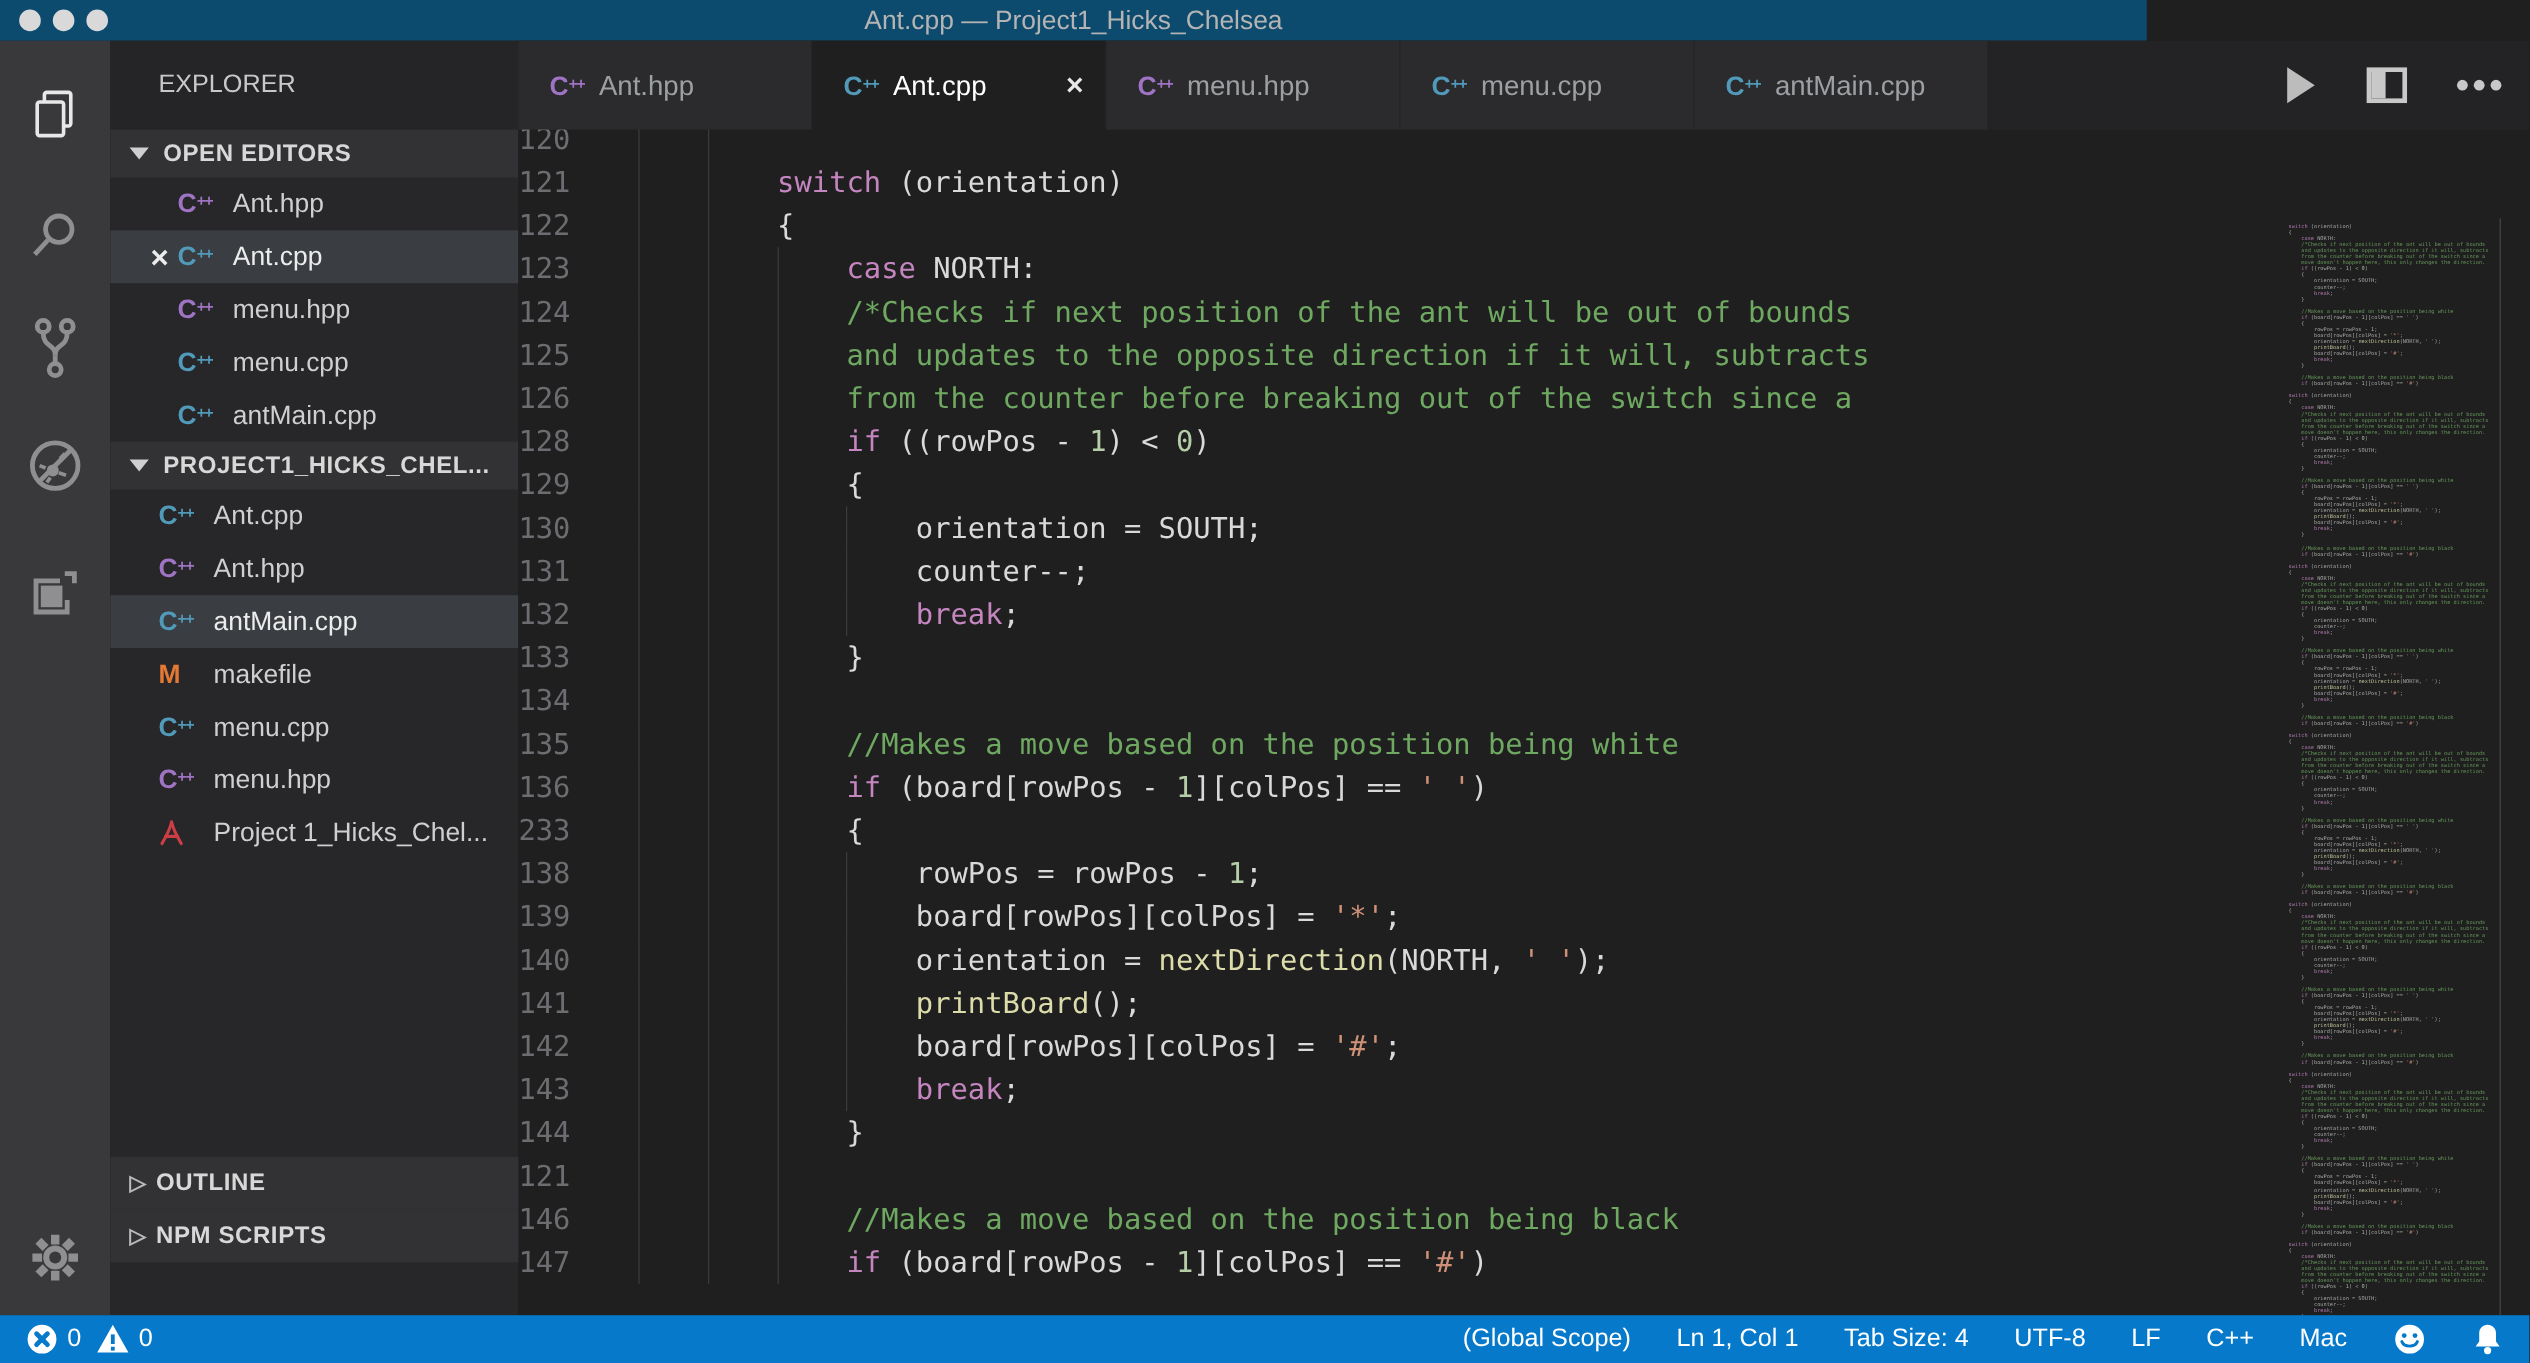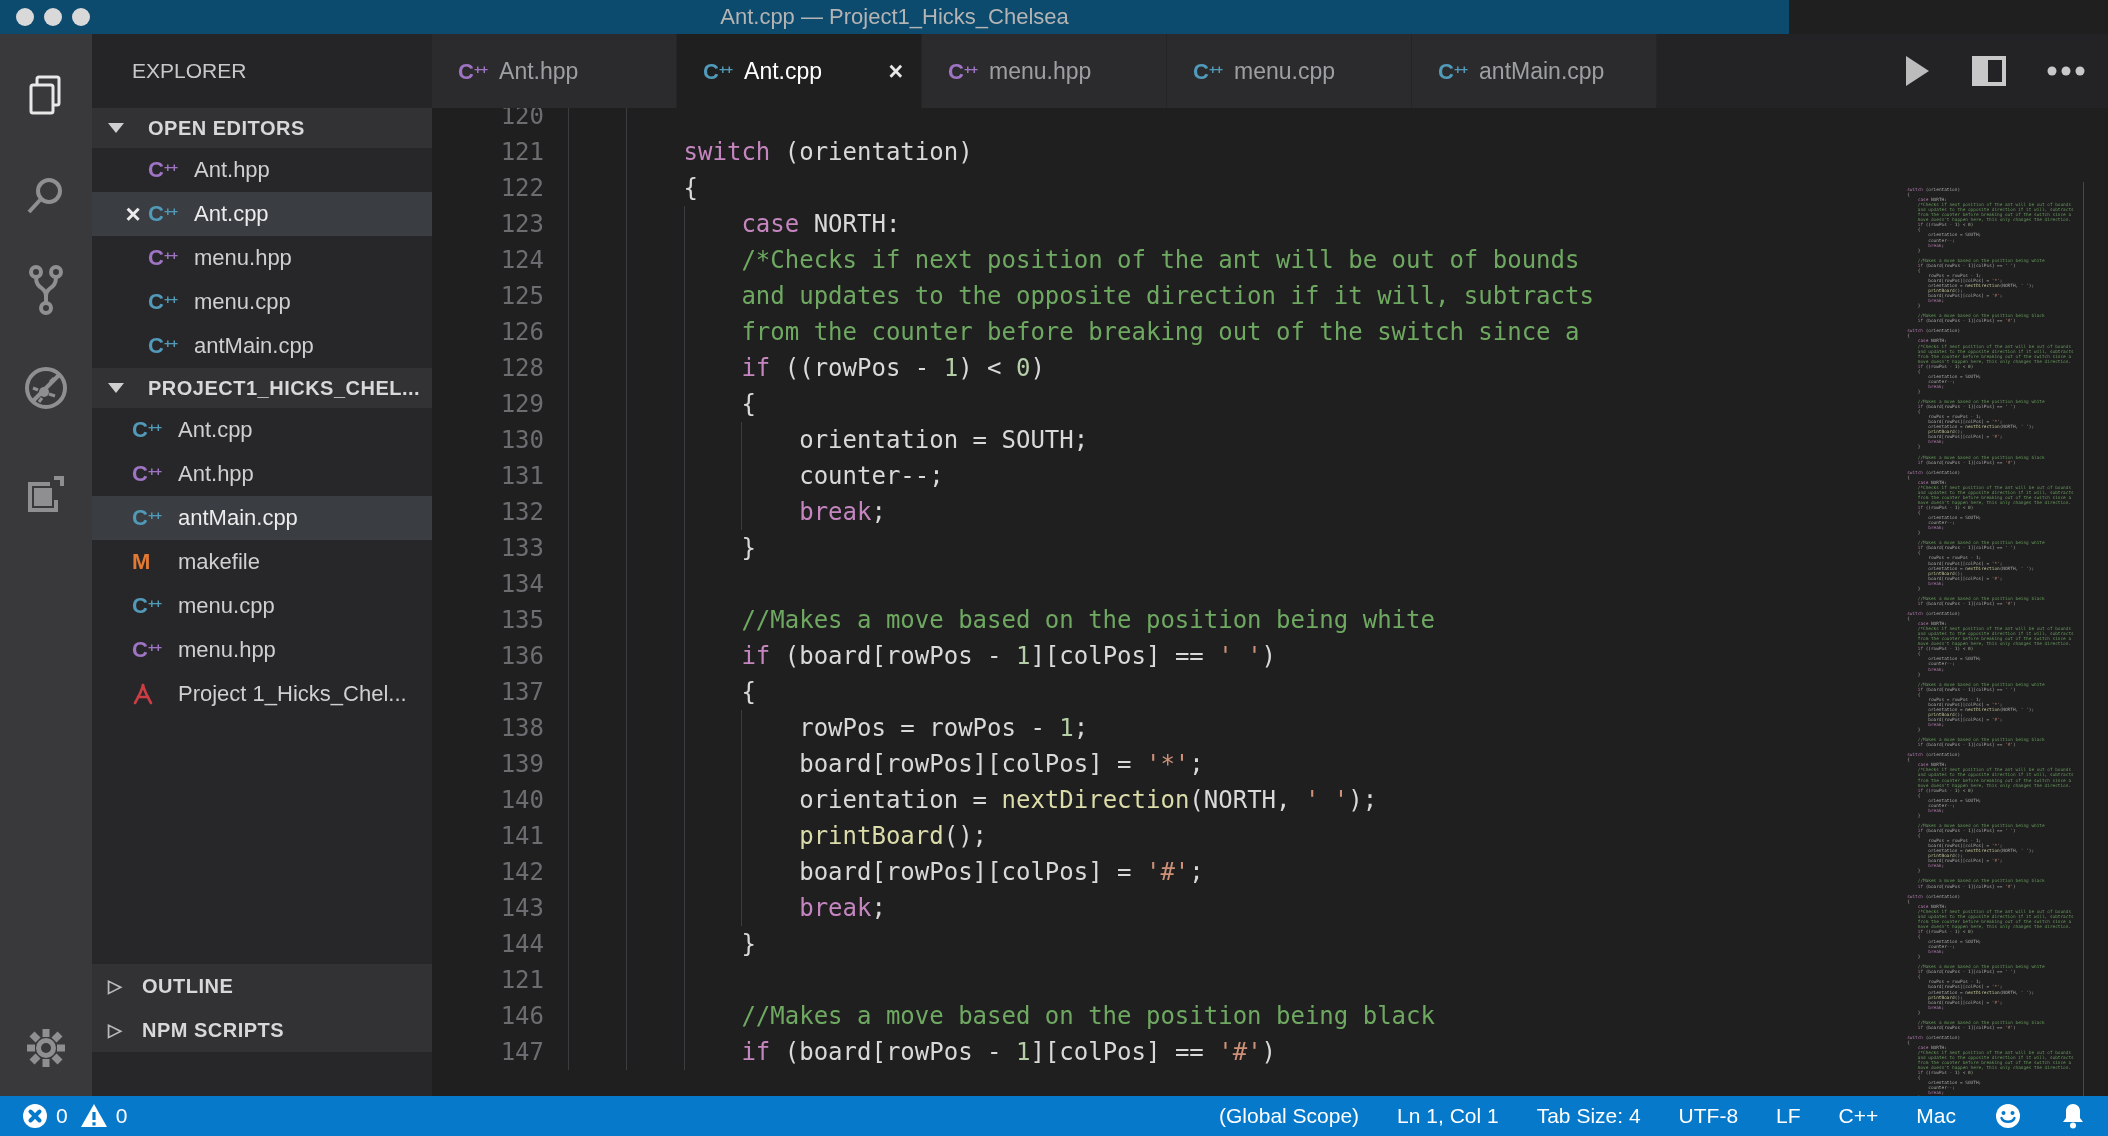--- a/index.html
+++ b/index.html
@@ -15,21 +15,21 @@
   .wtitle{position:absolute;left:0;right:0;top:0;height:34px;line-height:34px;
     text-align:center;color:#b4b4b4;font-size:22px;}
   
   .actbar{position:absolute;left:0;top:34px;width:92px;height:1062px;background:#39393c;}
   .actitem{position:absolute;left:0;width:92px;height:64px;display:flex;align-items:center;justify-content:center;color:#8f8f92;}
   .actitem.active{color:#e8e8e8;}
   
   .sidebar{position:absolute;left:92px;top:34px;width:340px;height:1062px;background:#27272a;}
   .sbtitle{height:74px;line-height:74px;padding-left:40px;color:#c8c8c8;font-size:21px;background:#252528;}
   .sechead{height:40px;display:flex;align-items:center;background:#323235;color:#d8d8d8;
-    font-size:20px;font-weight:bold;padding-left:16px;gap:24px;letter-spacing:.5px;}
+    font-size:20px;font-weight:bold;padding-left:16px;gap:12px;letter-spacing:.5px;}
   .caret-exp{width:0;height:0;border-left:8px solid transparent;border-right:8px solid transparent;border-top:10px solid #cfcfcf;}
   .caret-col2{width:10px;height:14px;color:#b9b9b9;font-size:18px;line-height:14px;}
   .row{height:44px;display:flex;align-items:center;color:#cfcfcf;font-size:22px;}
   .row.sel{background:#3a3d41;color:#ececec;}
   .row .close{width:30px;text-align:center;color:#ececec;font-size:26px;font-weight:bold;}
   .cppicon{font-weight:bold;font-size:22px;display:inline-block;line-height:22px;}
   .cppicon .pp{font-size:13px;vertical-align:5px;letter-spacing:-1px;}
   .mkicon{font-weight:bold;font-size:22px;color:#E37933;}
   .openrows .row{padding-left:56px;}
   .openrows .row .icn{width:46px;}
@@ -42,21 +42,21 @@
   .tabbar{position:absolute;left:0;top:0;right:0;height:74px;background:#232325;display:flex;}
   .tab{width:245px;box-sizing:border-box;background:#2b2b2d;border-right:1px solid #252527;
     display:flex;align-items:center;padding-left:26px;gap:12px;color:#9da0a2;font-size:23px;position:relative;}
   .tab.active{background:#1f1f20;color:#ffffff;}
   .tab .tclose{position:absolute;right:18px;font-size:25px;color:#e8e8e8;font-weight:bold;}
   .eactions{position:absolute;right:0;top:0;height:74px;display:flex;align-items:center;gap:40px;padding-right:22px;color:#c2c2c2;}
   
   .codearea{position:absolute;left:0;top:74px;right:0;bottom:0;overflow:hidden;}
   .codelines{position:absolute;left:0;top:-10px;right:0;}
   .cl{height:36px;display:flex;font:24px/36px "DejaVu Sans Mono",monospace;}
-  .ln{width:76px;text-align:right;color:#6d6d71;flex:none;margin-left:36px;}
+  .ln{width:76px;color:#6d6d71;flex:none;}
   .ct{margin-left:24px;position:relative;white-space:pre;color:#d9d9d9;flex:1;}
   .g{position:absolute;top:0;bottom:0;width:1px;background:#3c3c40;}
   .tk-k{color:#C586C0;}
   .tk-m{color:#6FA961;}
   .tk-n{color:#B5CEA8;}
   .tk-s{color:#CE9178;}
   .tk-f{color:#DCDCAA;}
   .tk-p{color:#d9d9d9;}
   
   .minimap{position:absolute;top:74px;bottom:0;right:34px;width:188px;overflow:hidden;}
@@ -350,21 +350,21 @@
         </div>
         <div class="cl">
           <span class="ln">135</span>
           <span class="ct"><span class="g" style="left: 0ch;"></span><span class="g" style="left: 4ch;"></span><span class="g" style="left: 8ch;"></span><span class="tk-p">            </span><span class="tk-m">//Makes a move based on the position being white</span></span>
         </div>
         <div class="cl">
           <span class="ln">136</span>
           <span class="ct"><span class="g" style="left: 0ch;"></span><span class="g" style="left: 4ch;"></span><span class="g" style="left: 8ch;"></span><span class="tk-p">            </span><span class="tk-k">if</span><span class="tk-p"> (board[rowPos - </span><span class="tk-n">1</span><span class="tk-p">][colPos] == </span><span class="tk-s">' '</span><span class="tk-p">)</span></span>
         </div>
         <div class="cl">
-          <span class="ln">137</span>
+          <span class="ln">233</span>
           <span class="ct"><span class="g" style="left: 0ch;"></span><span class="g" style="left: 4ch;"></span><span class="g" style="left: 8ch;"></span><span class="tk-p">            {</span></span>
         </div>
         <div class="cl">
           <span class="ln">138</span>
           <span class="ct"><span class="g" style="left: 0ch;"></span><span class="g" style="left: 4ch;"></span><span class="g" style="left: 8ch;"></span><span class="g" style="left: 12ch;"></span><span class="tk-p">                rowPos = rowPos - </span><span class="tk-n">1</span><span class="tk-p">;</span></span>
         </div>
         <div class="cl">
           <span class="ln">139</span>
           <span class="ct"><span class="g" style="left: 0ch;"></span><span class="g" style="left: 4ch;"></span><span class="g" style="left: 8ch;"></span><span class="g" style="left: 12ch;"></span><span class="tk-p">                board[rowPos][colPos] = </span><span class="tk-s">'*'</span><span class="tk-p">;</span></span>
         </div>

